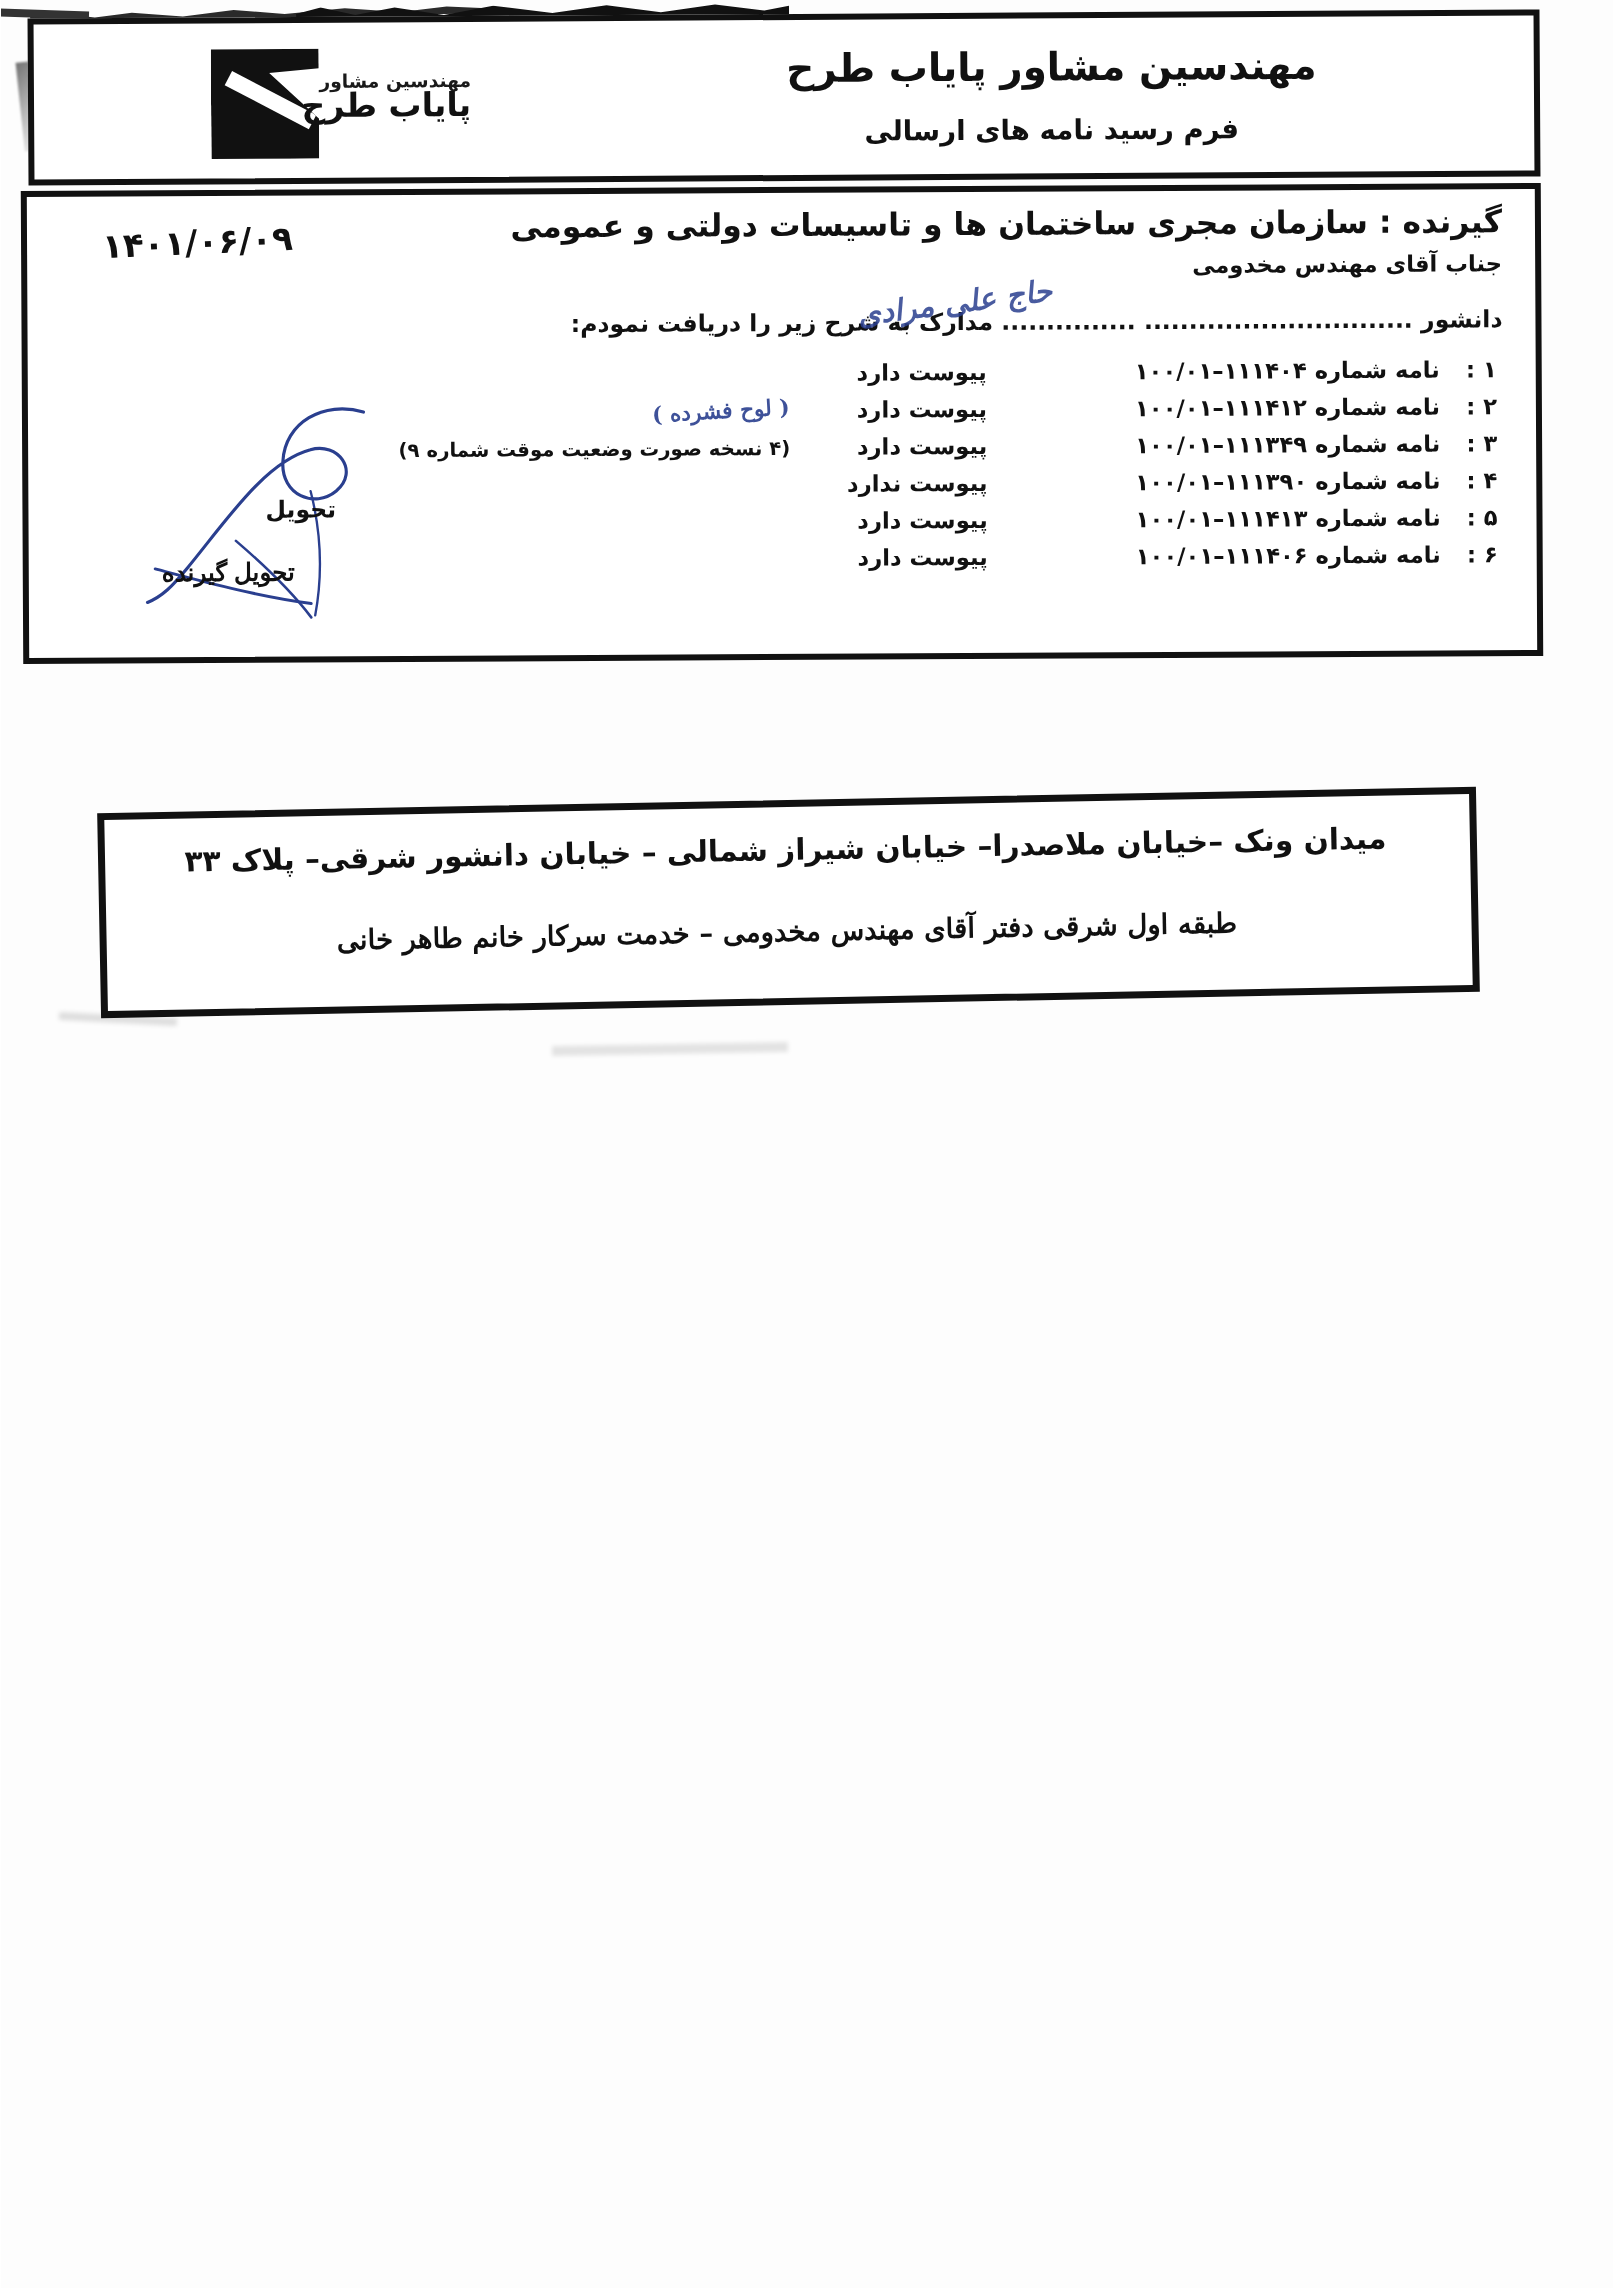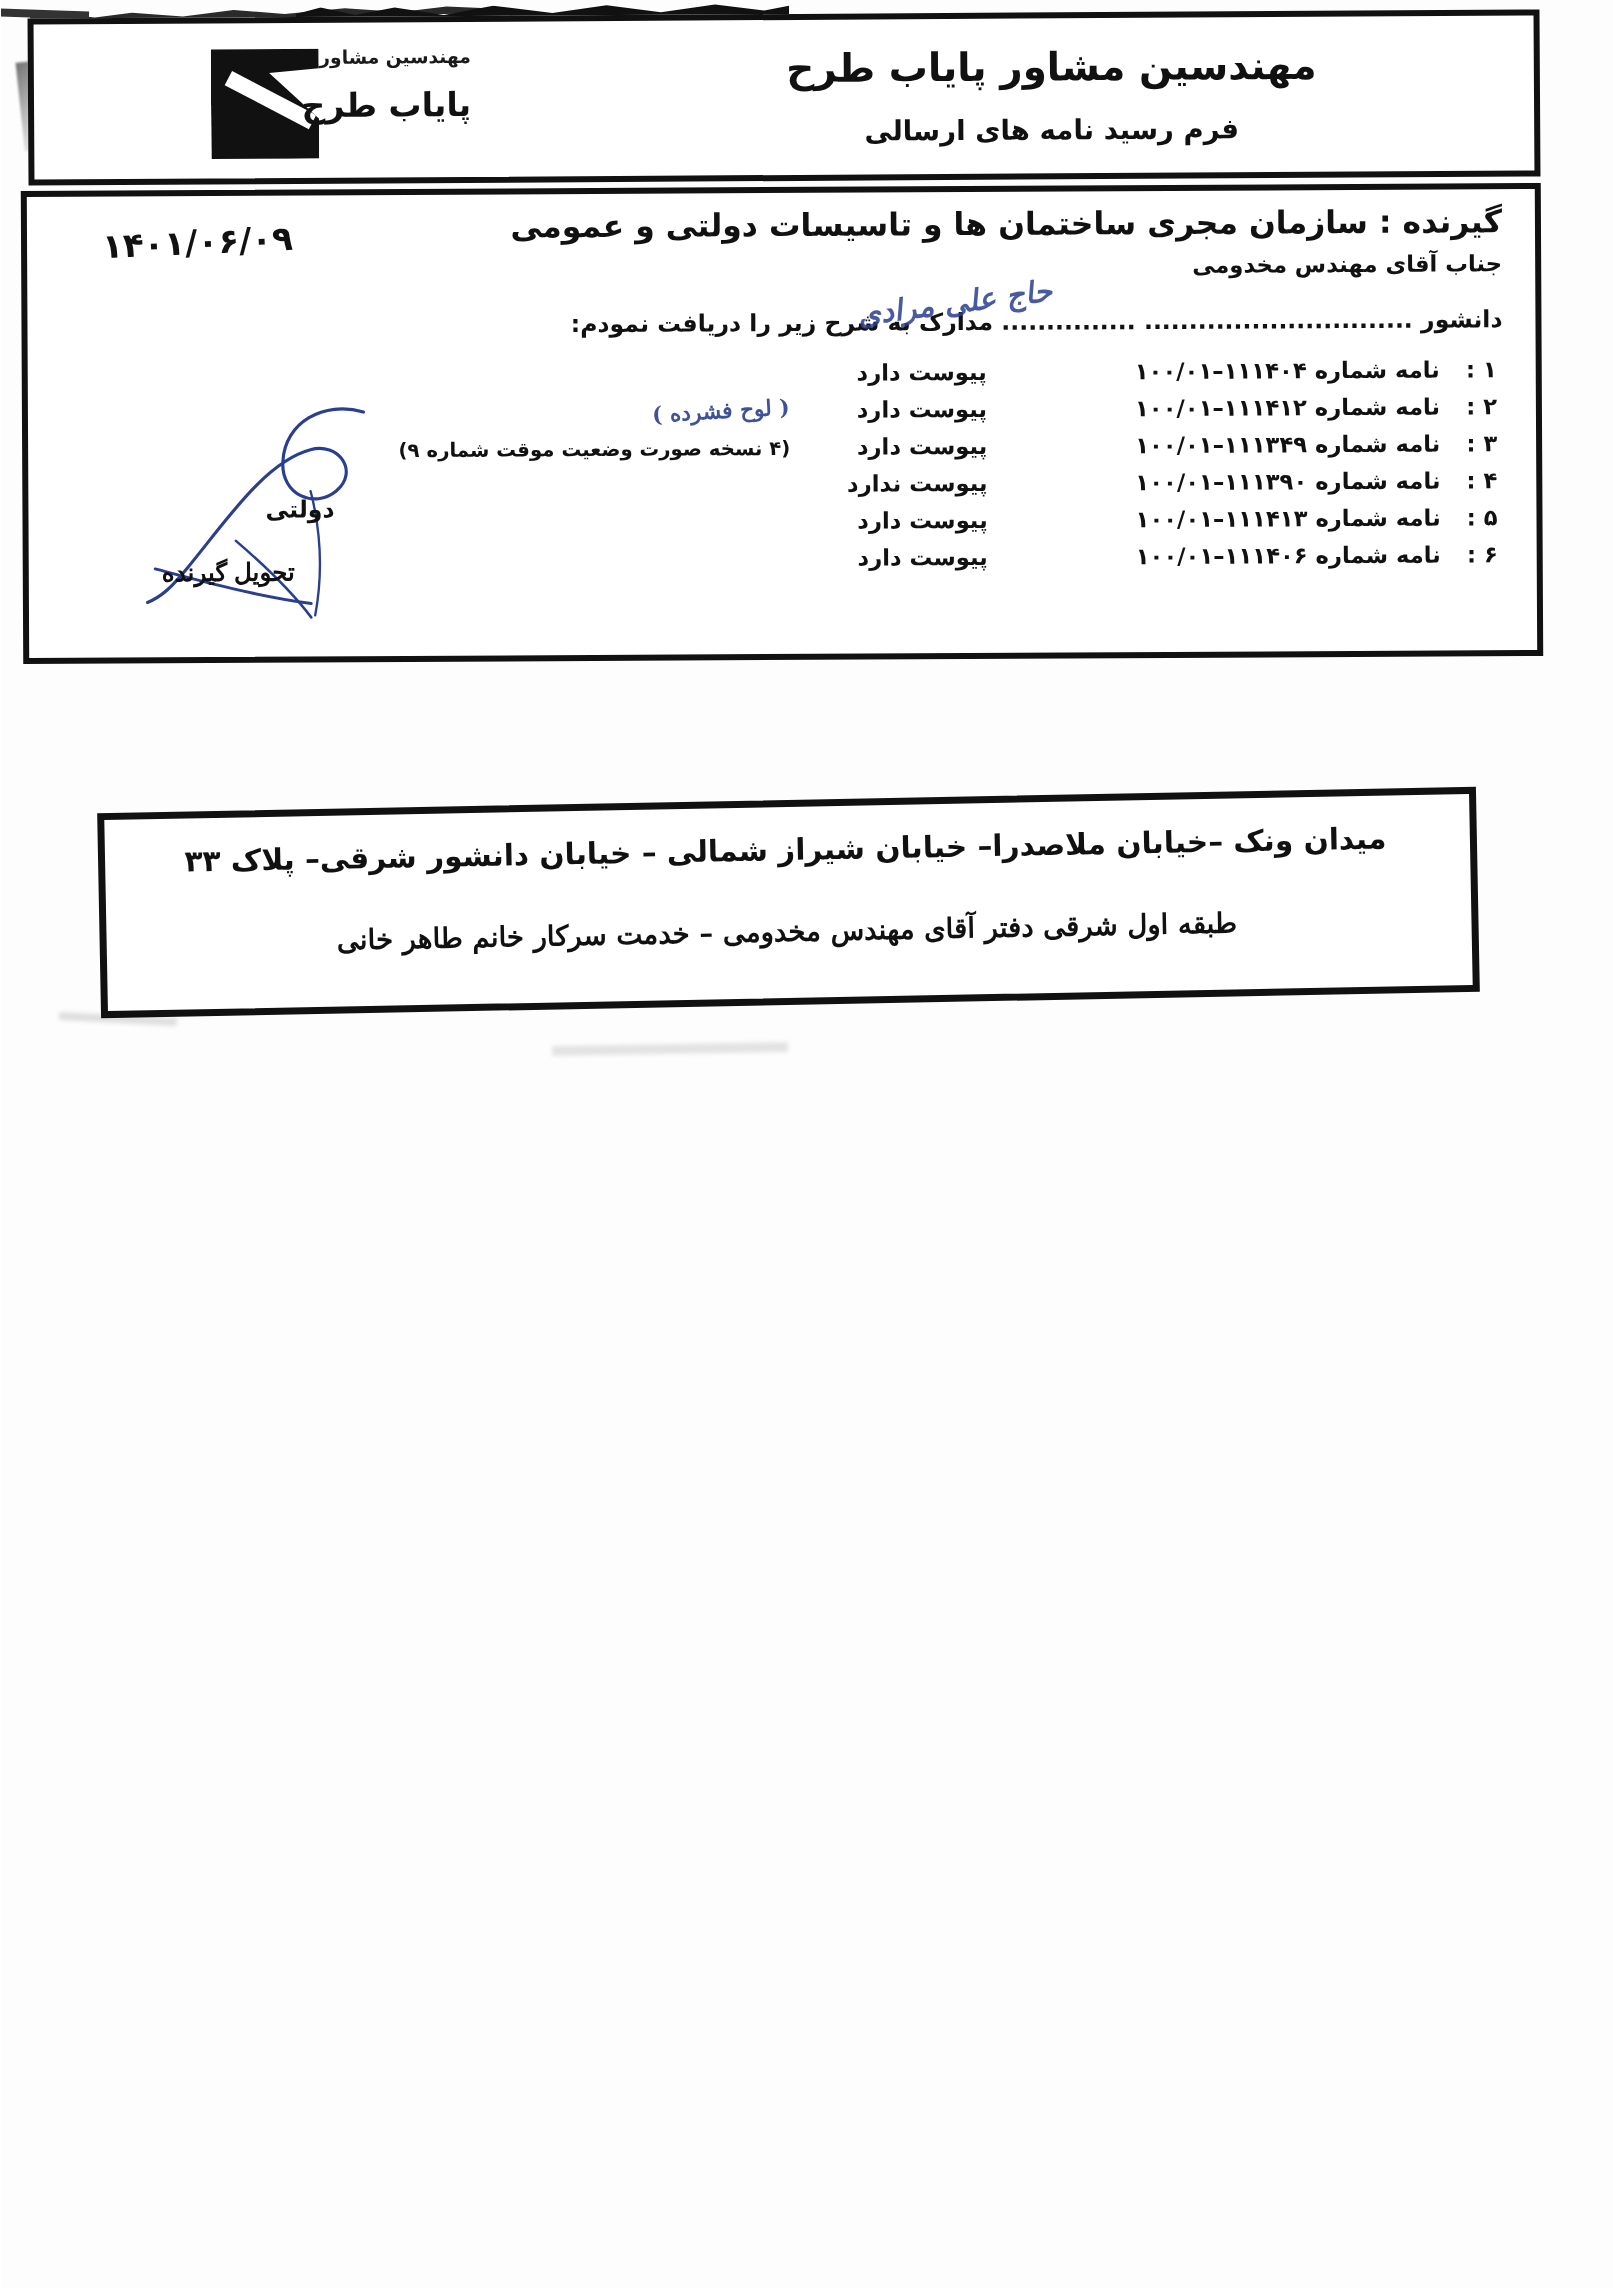--- a/index.html
+++ b/index.html
@@ -128,21 +128,21 @@
     left: 11.8px;
     top: 43px;
     width: 95px;
     height: 15.8px;
     background: #fff;
     transform: rotate(28deg);
   }
   .logo-text-small {
     position: absolute;
     right: 5.9px;
-    top: 2px;
+    top: 26px;
     font-size: 18.7px;
     font-weight: bold;
     color: #1a1a1a;
     letter-spacing: -1px;
   }
   .logo-text-big {
     position: absolute;
     right: 5.9px;
     top: 41px;
     font-size: 33px;
@@ -435,21 +435,21 @@
 
     </div>
 
     <div class="sig-block">
       <svg class="sig-scribble" viewBox="0 0 430 230">
         <path d="M250 20 C 210 8, 170 30, 168 70 C 166 104, 200 118, 222 100 C 246 80, 224 50, 196 58 C 150 70, 110 130, 70 178 C 55 196, 45 206, 30 212" fill="none" stroke="#2a3f8f" stroke-width="3.2" stroke-linecap="round"></path>
         <path d="M38 178 C 90 192, 140 206, 196 214" fill="none" stroke="#2a3f8f" stroke-width="3" stroke-linecap="round"></path>
         <path d="M120 150 C 150 176, 178 204, 196 228" fill="none" stroke="#2a3f8f" stroke-width="2.6" stroke-linecap="round"></path>
         <path d="M196 100 C 206 140, 208 184, 200 226" fill="none" stroke="#2a3f8f" stroke-width="2.4" stroke-linecap="round"></path>
       </svg>
-      <div class="sig-label-signature">دولتی</div>
+      <div class="sig-label-signature">تحویل</div>
       <div class="sig-label-delivery">تحویل گیرنده</div>
     </div>
 
   </div>
 
   <div class="frame-address">
     <div class="addr-line1">میدان ونک –خیابان ملاصدرا– خیابان شیراز شمالی – خیابان دانشور شرقی– پلاک ۳۳</div>
     <div class="addr-line2">طبقه اول شرقی دفتر آقای مهندس مخدومی – خدمت سرکار خانم طاهر خانی</div>
   </div>
 

